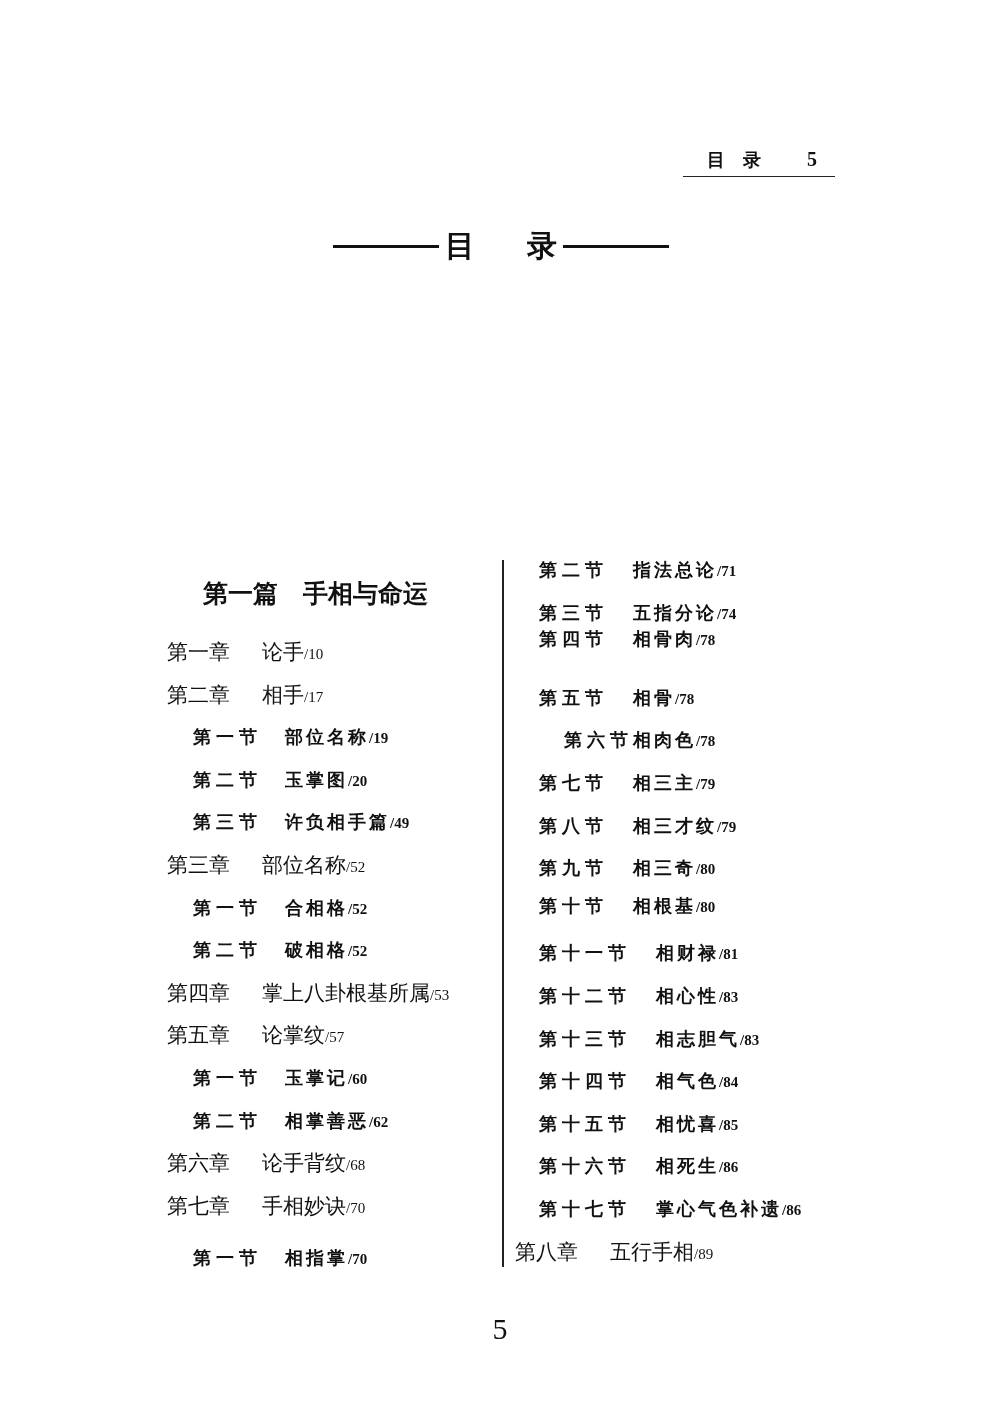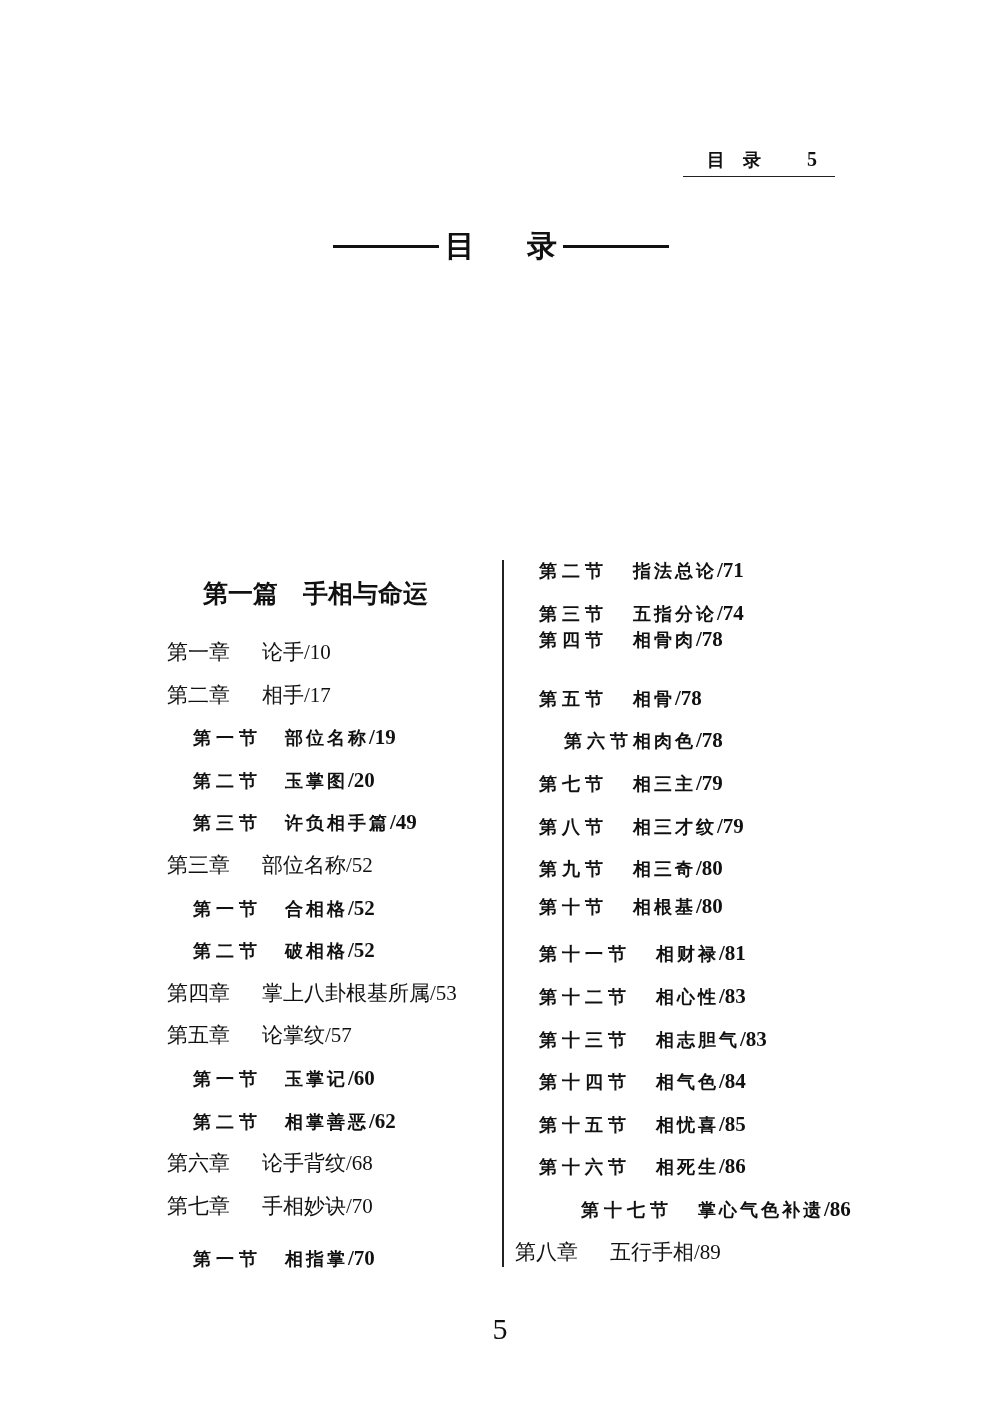--- a/index.html
+++ b/index.html
@@ -33,21 +33,21 @@
 
   .col { position: absolute; }
   .col-left { left: 167px; top: 640px; }
   .col-right { left: 515px; top: 558px; }
   .entry {
     position: absolute; white-space: pre; font-size: 20px; line-height: 24px;
   }
   .entry.chapter { font-family: "Liberation Serif", "DejaVu Serif", serif; font-weight: normal; font-size: 21px; }
   .entry.section { font-family: "DejaVu Sans", sans-serif; font-weight: bold; font-size: 18px; }
   .entry .lbl { display: inline-block; }
-  .entry .page { font-family: "Liberation Serif", serif; font-size: 21px; }
+  .entry .page { font-family: "Liberation Serif", serif; font-size: 15px; }
   .entry.section .page { font-weight: bold; }
 
   .col-divider {
     position: absolute; left: 502px; top: 560px; width: 1.5px; height: 707px; background: #222;
   }
 
   .folio {
     position: absolute; left: 0; width: 1000px; top: 1312px; text-align: center;
     font-family: "Liberation Serif", serif; font-size: 30px;
   }
@@ -95,17 +95,17 @@
     <div class="entry section" style="top: 213px; left: 24px;"><span class="lbl" style="width: 94px; letter-spacing: 5px;">第七节</span><span style="letter-spacing: 3px;">相三主</span><span class="page">/79</span></div>
     <div class="entry section" style="top: 255.6px; left: 24px;"><span class="lbl" style="width: 94px; letter-spacing: 5px;">第八节</span><span style="letter-spacing: 3px;">相三才纹</span><span class="page">/79</span></div>
     <div class="entry section" style="top: 298.2px; left: 24px;"><span class="lbl" style="width: 94px; letter-spacing: 5px;">第九节</span><span style="letter-spacing: 3px;">相三奇</span><span class="page">/80</span></div>
     <div class="entry section" style="top: 336px; left: 24px;"><span class="lbl" style="width: 94px; letter-spacing: 5px;">第十节</span><span style="letter-spacing: 3px;">相根基</span><span class="page">/80</span></div>
     <div class="entry section" style="top: 383.4px; left: 24px;"><span class="lbl" style="width: 117px; letter-spacing: 5px;">第十一节</span><span style="letter-spacing: 3px;">相财禄</span><span class="page">/81</span></div>
     <div class="entry section" style="top: 426px; left: 24px;"><span class="lbl" style="width: 117px; letter-spacing: 5px;">第十二节</span><span style="letter-spacing: 3px;">相心性</span><span class="page">/83</span></div>
     <div class="entry section" style="top: 468.6px; left: 24px;"><span class="lbl" style="width: 117px; letter-spacing: 5px;">第十三节</span><span style="letter-spacing: 3px;">相志胆气</span><span class="page">/83</span></div>
     <div class="entry section" style="top: 511.2px; left: 24px;"><span class="lbl" style="width: 117px; letter-spacing: 5px;">第十四节</span><span style="letter-spacing: 3px;">相气色</span><span class="page">/84</span></div>
     <div class="entry section" style="top: 553.8px; left: 24px;"><span class="lbl" style="width: 117px; letter-spacing: 5px;">第十五节</span><span style="letter-spacing: 3px;">相忧喜</span><span class="page">/85</span></div>
     <div class="entry section" style="top: 596.4px; left: 24px;"><span class="lbl" style="width: 117px; letter-spacing: 5px;">第十六节</span><span style="letter-spacing: 3px;">相死生</span><span class="page">/86</span></div>
-    <div class="entry section" style="top: 639px; left: 24px; margin-left: 42px;"><span class="lbl" style="width: 117px; letter-spacing: 5px;">第十七节</span><span style="letter-spacing: 3px;">掌心气色补遗</span><span class="page">/86</span></div>
+    <div class="entry section" style="top: 639px; left: 24px;"><span class="lbl" style="width: 117px; letter-spacing: 5px;">第十七节</span><span style="letter-spacing: 3px;">掌心气色补遗</span><span class="page">/86</span></div>
     <div class="entry chapter" style="top: 681.6px; left: 0px;"><span class="lbl" style="width: 95px;">第八章</span><span>五行手相</span><span class="page">/89</span></div>
   </div>
 
 <div class="folio">5</div>
 
 </body></html>

